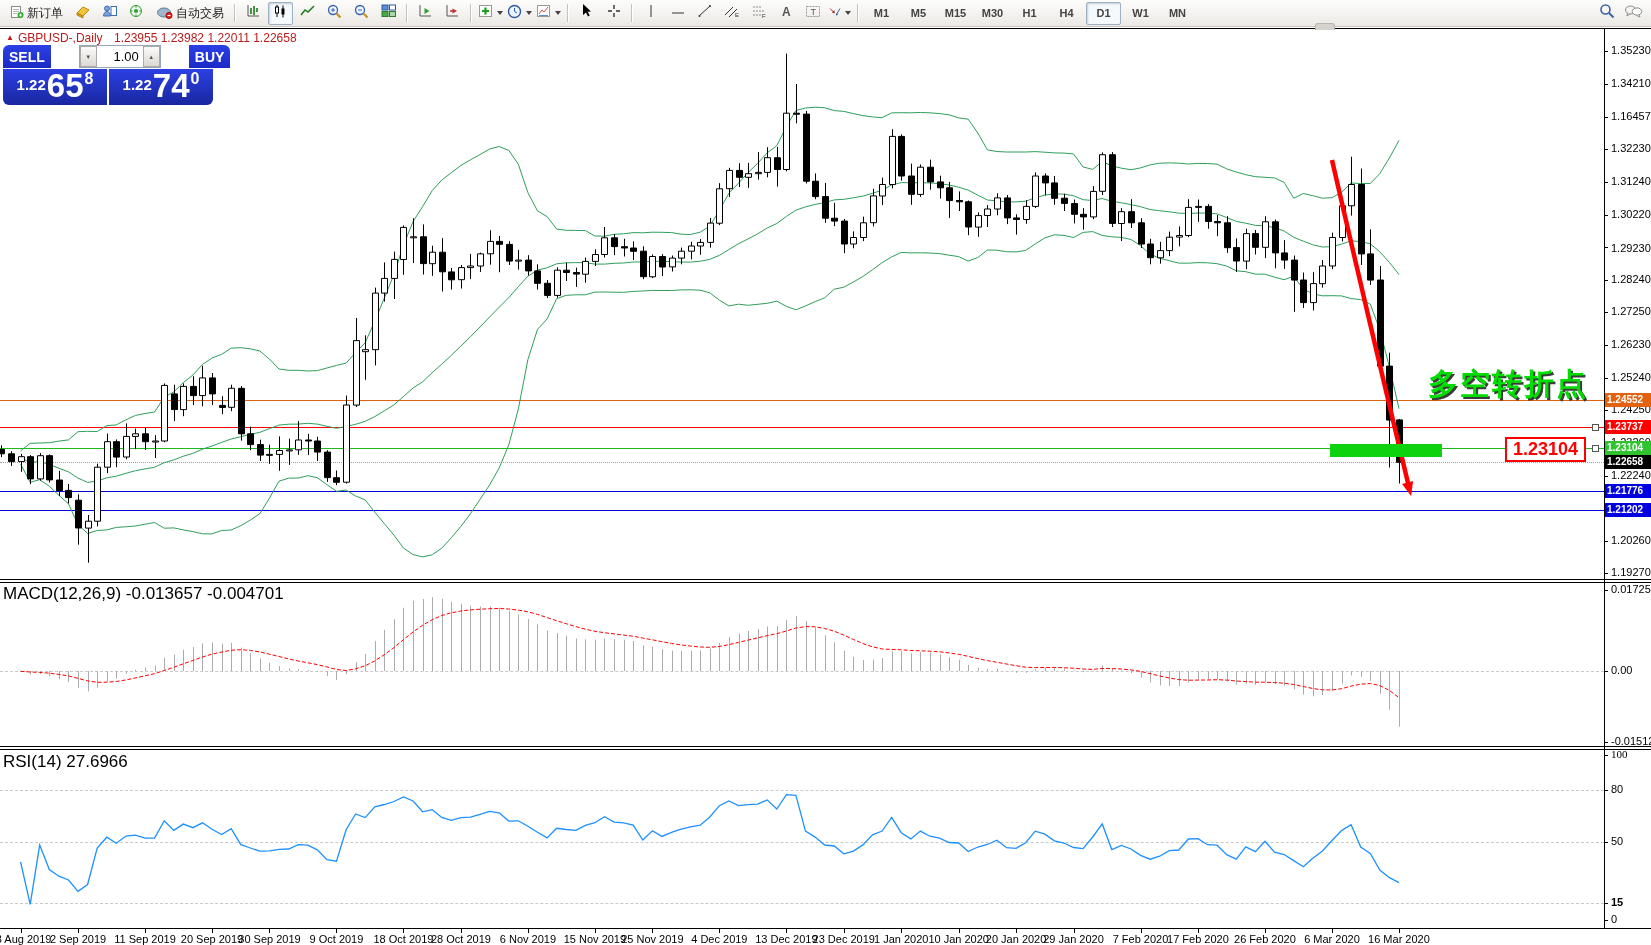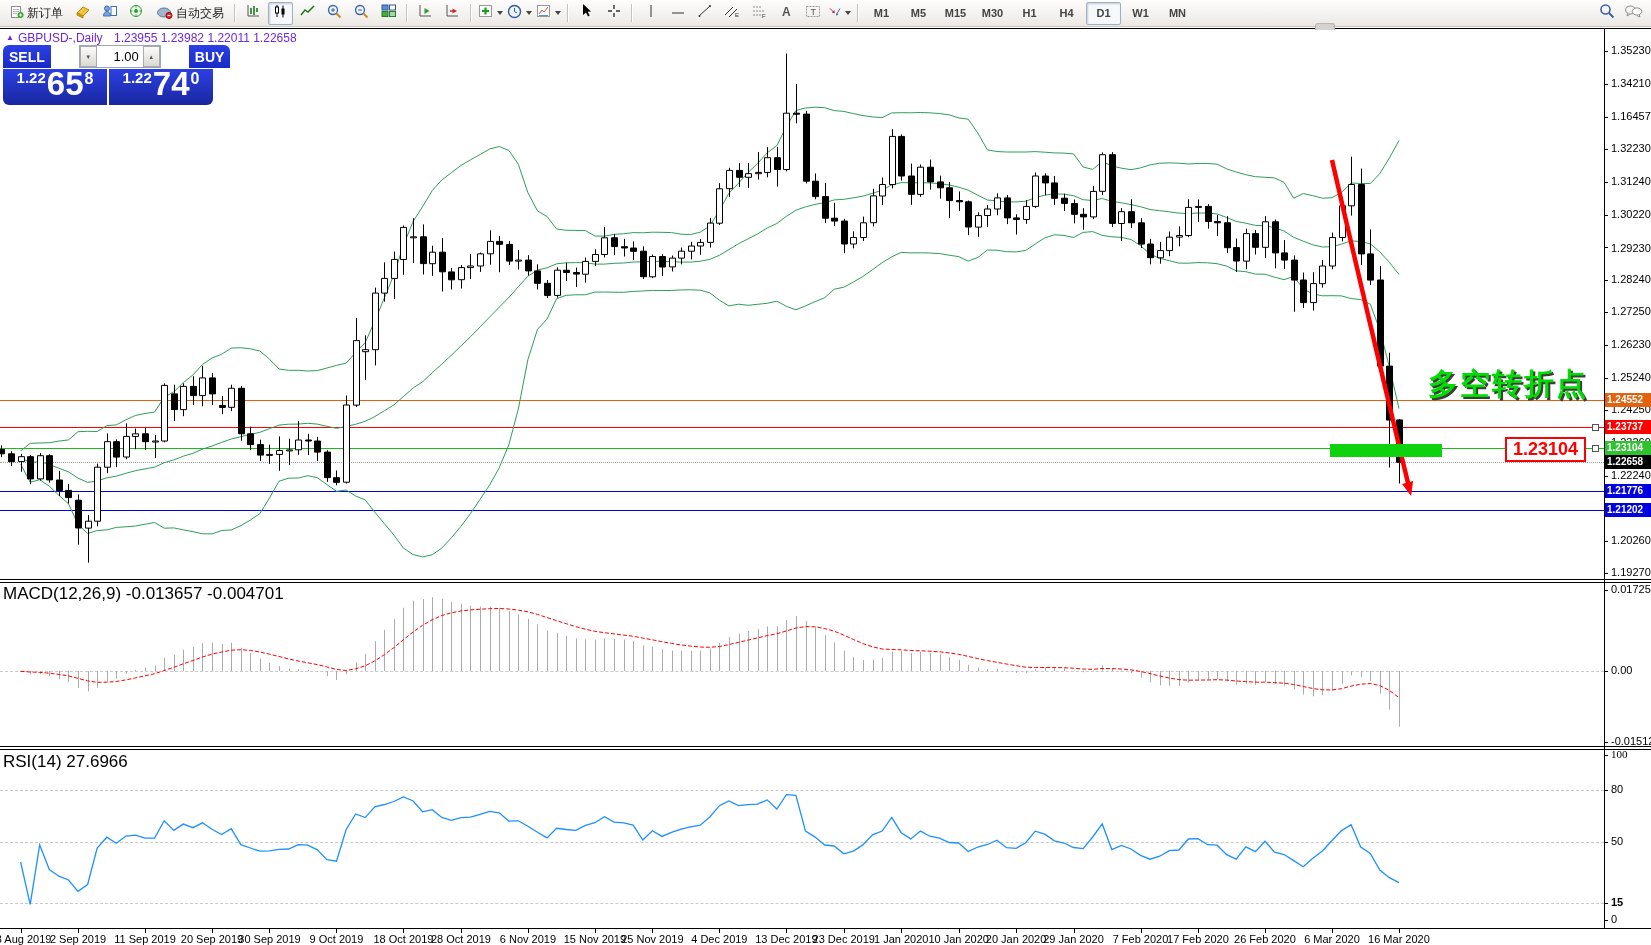--- a/index.html
+++ b/index.html
@@ -15,36 +15,36 @@
   .ti.pressed{background:#f6f9fc;border:1px solid #9fb0c4;box-shadow:inset 1px 1px 2px rgba(60,80,110,.25);}
   .tb-sep{width:1px;height:18px;background:#c5c2be;border-right:1px solid #fff;margin:0 4px;}
   .caret{width:0;height:0;border-left:3px solid transparent;border-right:3px solid transparent;
          border-top:4px solid #444;margin-left:3px;}
   .tf{font-size:11px;font-weight:bold;color:#444;padding:0 5px;}
   .tb-right{margin-left:auto;display:flex;align-items:center;}
   
   .hline-frame{position:absolute;left:0;width:1651px;height:1px;background:#000;z-index:6;}
   .vline-frame{position:absolute;top:28px;width:1px;height:901px;background:#000;z-index:6;}
   .pane-label{position:absolute;font-size:17px;color:#000;z-index:7;}
-  .title-row{position:absolute;left:6px;top:31px;font-size:12px;color:#6d28d9;z-index:8;}
+  .title-row{position:absolute;left:6px;top:31px;font-size:12px;color:#b91c1c;z-index:8;}
   .title-row .tri{font-size:8px;vertical-align:2px;margin-right:4px;}
   
   .ocp{position:absolute;left:3px;top:45px;width:210px;z-index:15;}
   .ocp-top{display:flex;height:23px;gap:28px;}
   .ocp-btn{background:linear-gradient(#2c40e4,#1a2ac6);color:#fff;font-weight:bold;font-size:14px;
     display:flex;align-items:center;justify-content:center;border:none;}
   .ocp-sell{width:62px;border-radius:6px 0 0 0;}
   .ocp-buy{width:62px;border-radius:0 6px 0 0;}
   .vol-box{width:86px;background:#fff;border:1px solid #9aa7b8;box-sizing:border-box;display:flex;align-items:stretch;}
   .spin{width:15px;background:linear-gradient(#fbfbfa,#dcd9d4);border:1px solid #aaa;font-size:6px;color:#555;
         display:flex;align-items:center;justify-content:center;}
   .vol-input{flex:1;border:none;outline:none;font-size:13px;text-align:right;padding-right:4px;width:40px;
              font-family:"Liberation Sans",sans-serif;}
   .ocp-prices{display:flex;gap:2px;margin-top:1px;height:36px;}
-  .px{flex:1;background:linear-gradient(#2c40e4,#18279f);color:#fff;display:flex;align-items:flex-start;
+  .px{flex:1;background:linear-gradient(#2c40e4,#18279f);color:#fff;display:flex;align-items:center;
       justify-content:center;padding-bottom:2px;}
   .px.l{border-radius:0 0 0 6px;}.px.r{border-radius:0 0 6px 0;}
   .px .sm{font-size:15px;font-weight:bold;margin-bottom:3px;}
   .px .bg{font-size:33px;font-weight:bold;line-height:30px;margin:0 1px;}
   .px .sup{font-size:16px;font-weight:bold;align-self:flex-start;margin-top:1px;}
   
   .ptick{position:absolute;left:1604px;width:4px;height:1px;background:#000;z-index:7;}
   .plabel{position:absolute;left:1611px;font-size:11px;color:#000;z-index:7;white-space:nowrap;}
   .pbadge{position:absolute;left:1605px;width:63px;height:14px;line-height:14px;color:#fff;
           font-size:10px;font-weight:bold;padding-left:2px;box-sizing:border-box;z-index:9;}

